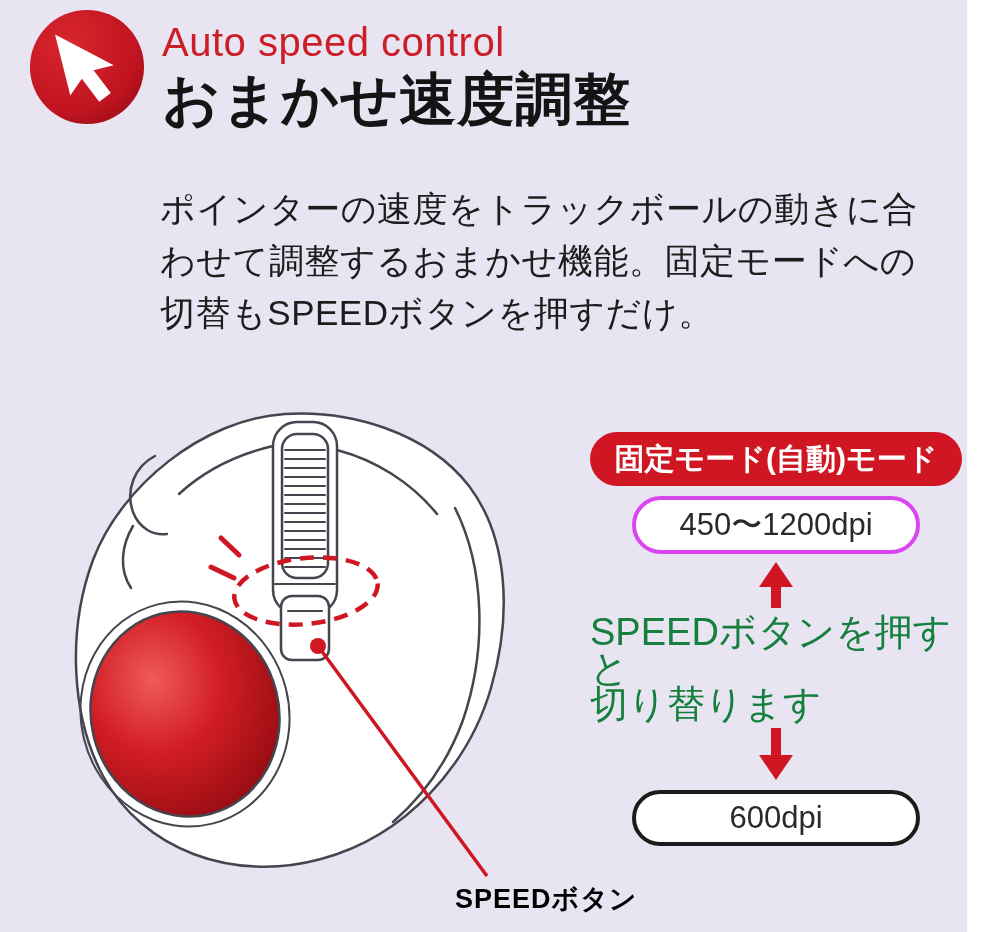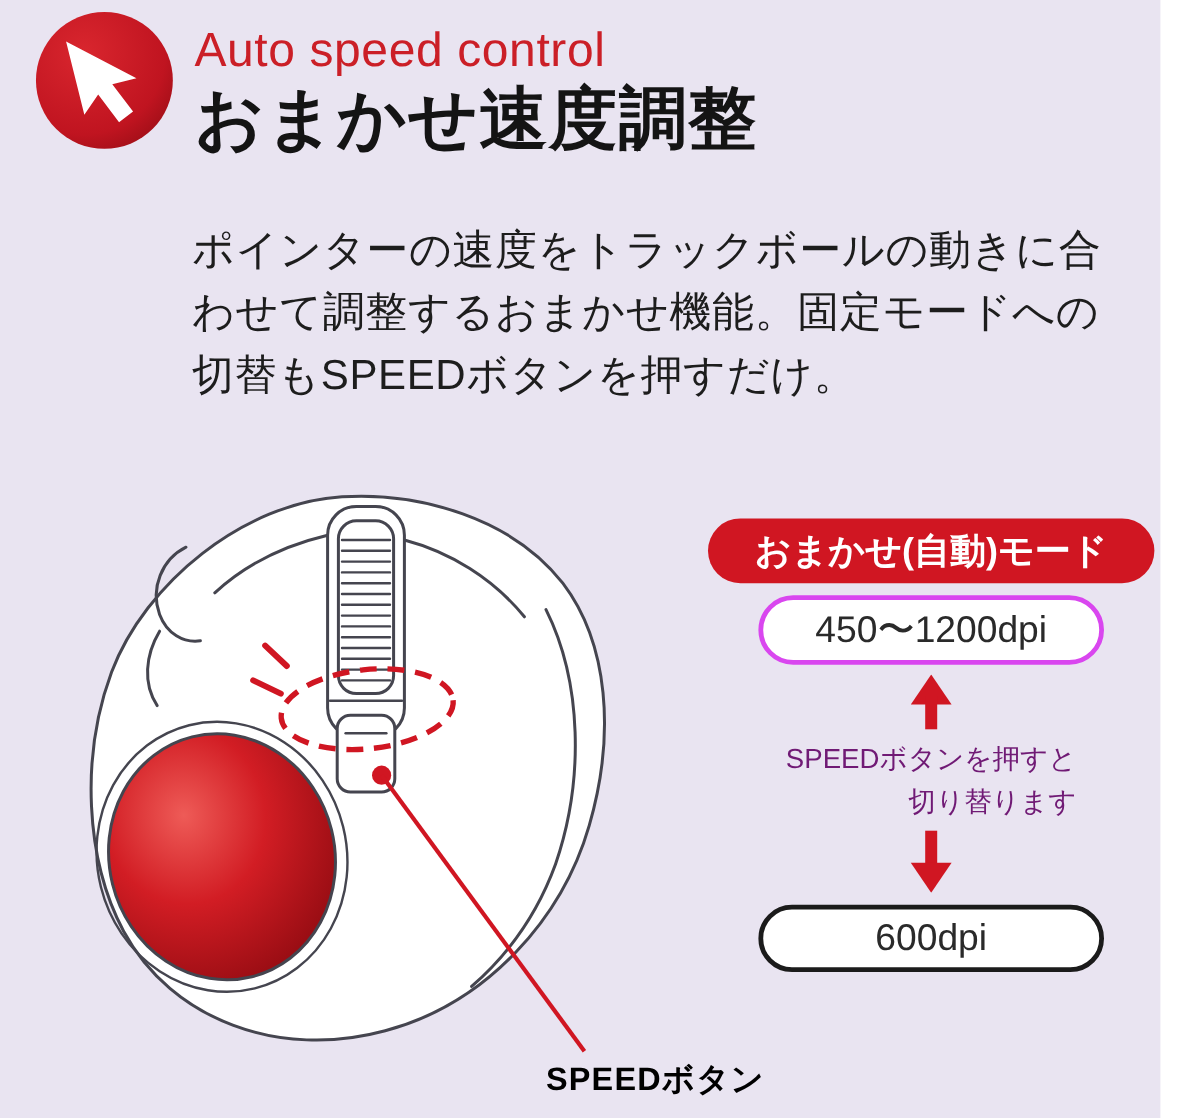--- a/index.html
+++ b/index.html
@@ -16,21 +16,21 @@
   .desc span { display:block; }
 
   .mouse-wrap { position:absolute; left:35px; top:398px; width:500px; height:497px; }
   .speed-label { position:absolute; left:455px; top:881px; font-size:27px; font-weight:bold; color:#000000; letter-spacing:1px; }
 
   .flow { position:absolute; left:590px; top:432px; width:372px; display:flex; flex-direction:column; align-items:center; }
   .pill { display:flex; align-items:center; justify-content:center; border-radius:999px; white-space:nowrap; }
   .pill-auto      { width:372px; height:54px; background:#d01622; color:#ffffff; font-size:30px; font-weight:bold; }
   .pill-auto-dpi  { width:288px; height:58px; margin-top:10px; background:#ffffff; border:4px solid #d946ef; color:#2a2a2a; font-size:31px; }
   .arrow-up   { margin-top:8px; display:block; }
-  .note       { margin-top:6px; text-align:right; font-size:23px; line-height:36px; color:#701a75; }
+  .note       { margin-top:6px; text-align:left; font-size:38px; line-height:36px; color:#15803d; }
   .note span  { display:block; }
   .arrow-down { margin-top:6px; display:block; }
   .pill-fixed     { width:300px; height:56px; margin-top:8px; background:#1b1b1b; color:#ffffff; font-size:31px; font-weight:bold; }
   .pill-fixed-dpi { width:288px; height:56px; margin-top:10px; background:#ffffff; border:4px solid #1b1b1b; color:#2a2a2a; font-size:31px;text-align:center; }
 </style>
 </head>
 <body>
 
 <div class="page">
 
@@ -90,21 +90,21 @@
         <line x1="176" y1="169" x2="199" y2="180"></line>
       </g>
       <circle cx="283" cy="248" r="8" fill="#d01622"></circle>
       <line x1="283" y1="248" x2="452" y2="478" stroke="#d01622" stroke-width="3.5"></line>
     </g>
   </svg>
 
   <div class="speed-label">SPEEDボタン</div>
 
   <div class="flow">
-    <div class="pill pill-auto">おまかせ(自動)モード</div>
+    <div class="pill pill-auto">固定モード(自動)モード</div>
     <div class="pill pill-auto-dpi">450〜1200dpi</div>
 
     <svg class="arrow-up" width="44" height="46" viewBox="0 0 44 46">
       <polygon points="22,0 5,25 39,25" fill="#d01622"></polygon>
       <rect x="17" y="18" width="10" height="28" fill="#d01622"></rect>
     </svg>
 
     <div class="note">
       <span>SPEEDボタンを押すと</span>
       <span>切り替ります</span>

